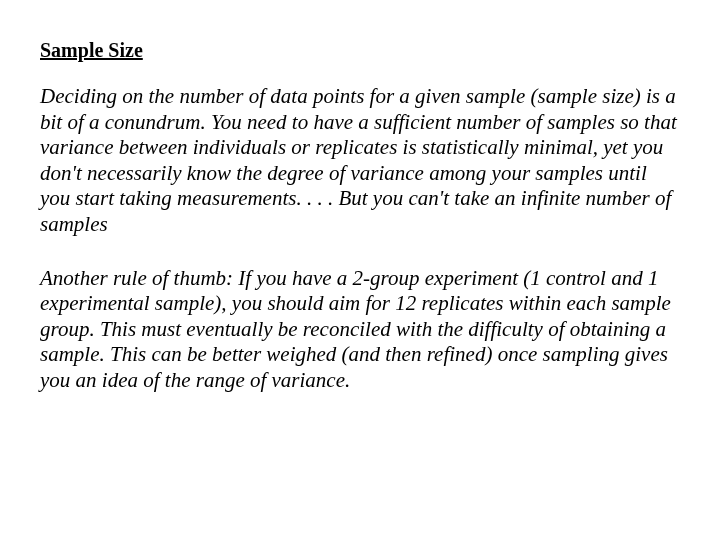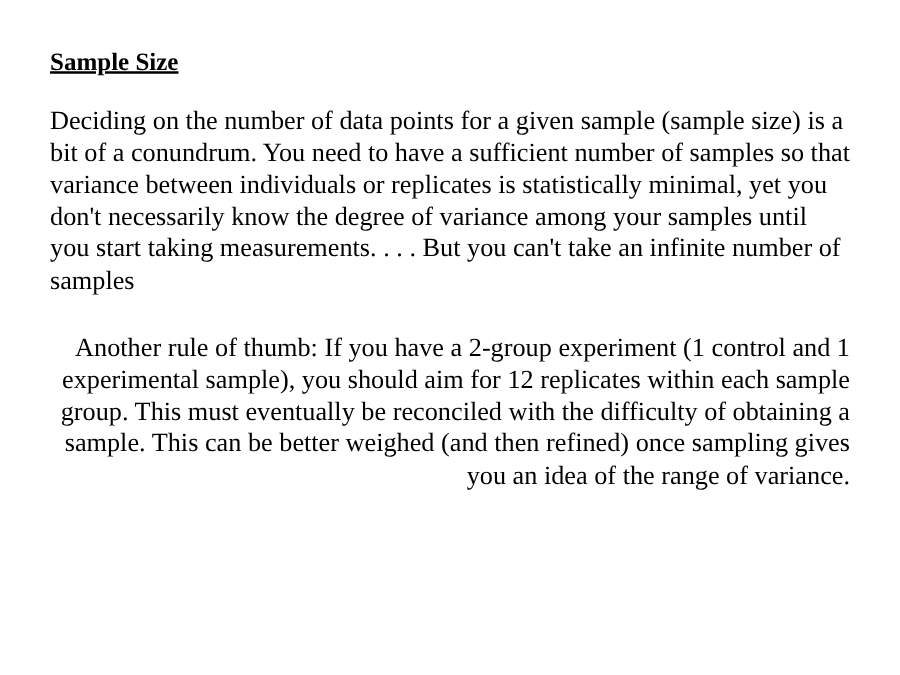--- a/index.html
+++ b/index.html
@@ -19,24 +19,24 @@
       font-size: 20px;
       font-weight: bold;
       text-decoration: underline;
       margin-bottom: 22px;
       line-height: 1.2;
     }
     .para {
       font-size: 21px;
       line-height: 1.22;
       margin-bottom: 28px;
+      font-style: italic;
     }
     .para:last-child {
       margin-bottom: 0;
-      text-align: right;
     }
   </style>
 </head>
 <body>
 
 <div class="page">
   <div class="heading">Sample Size</div>
   <div class="para">Deciding on the number of data points for a given sample (sample size) is a bit of a conundrum.  You need to have a sufficient number of samples so that variance between individuals or replicates is statistically minimal, yet you don't necessarily know the degree of variance among your samples until you start taking measurements. . . . But you can't take an infinite number of samples</div>
   <div class="para">Another rule of thumb:  If you have a 2-group experiment (1 control and 1 experimental sample), you should aim for 12 replicates within each sample group.  This must eventually be reconciled with the difficulty of obtaining a sample.  This can be better weighed (and then refined) once sampling gives you an idea of the range of variance.</div>
 </div>

